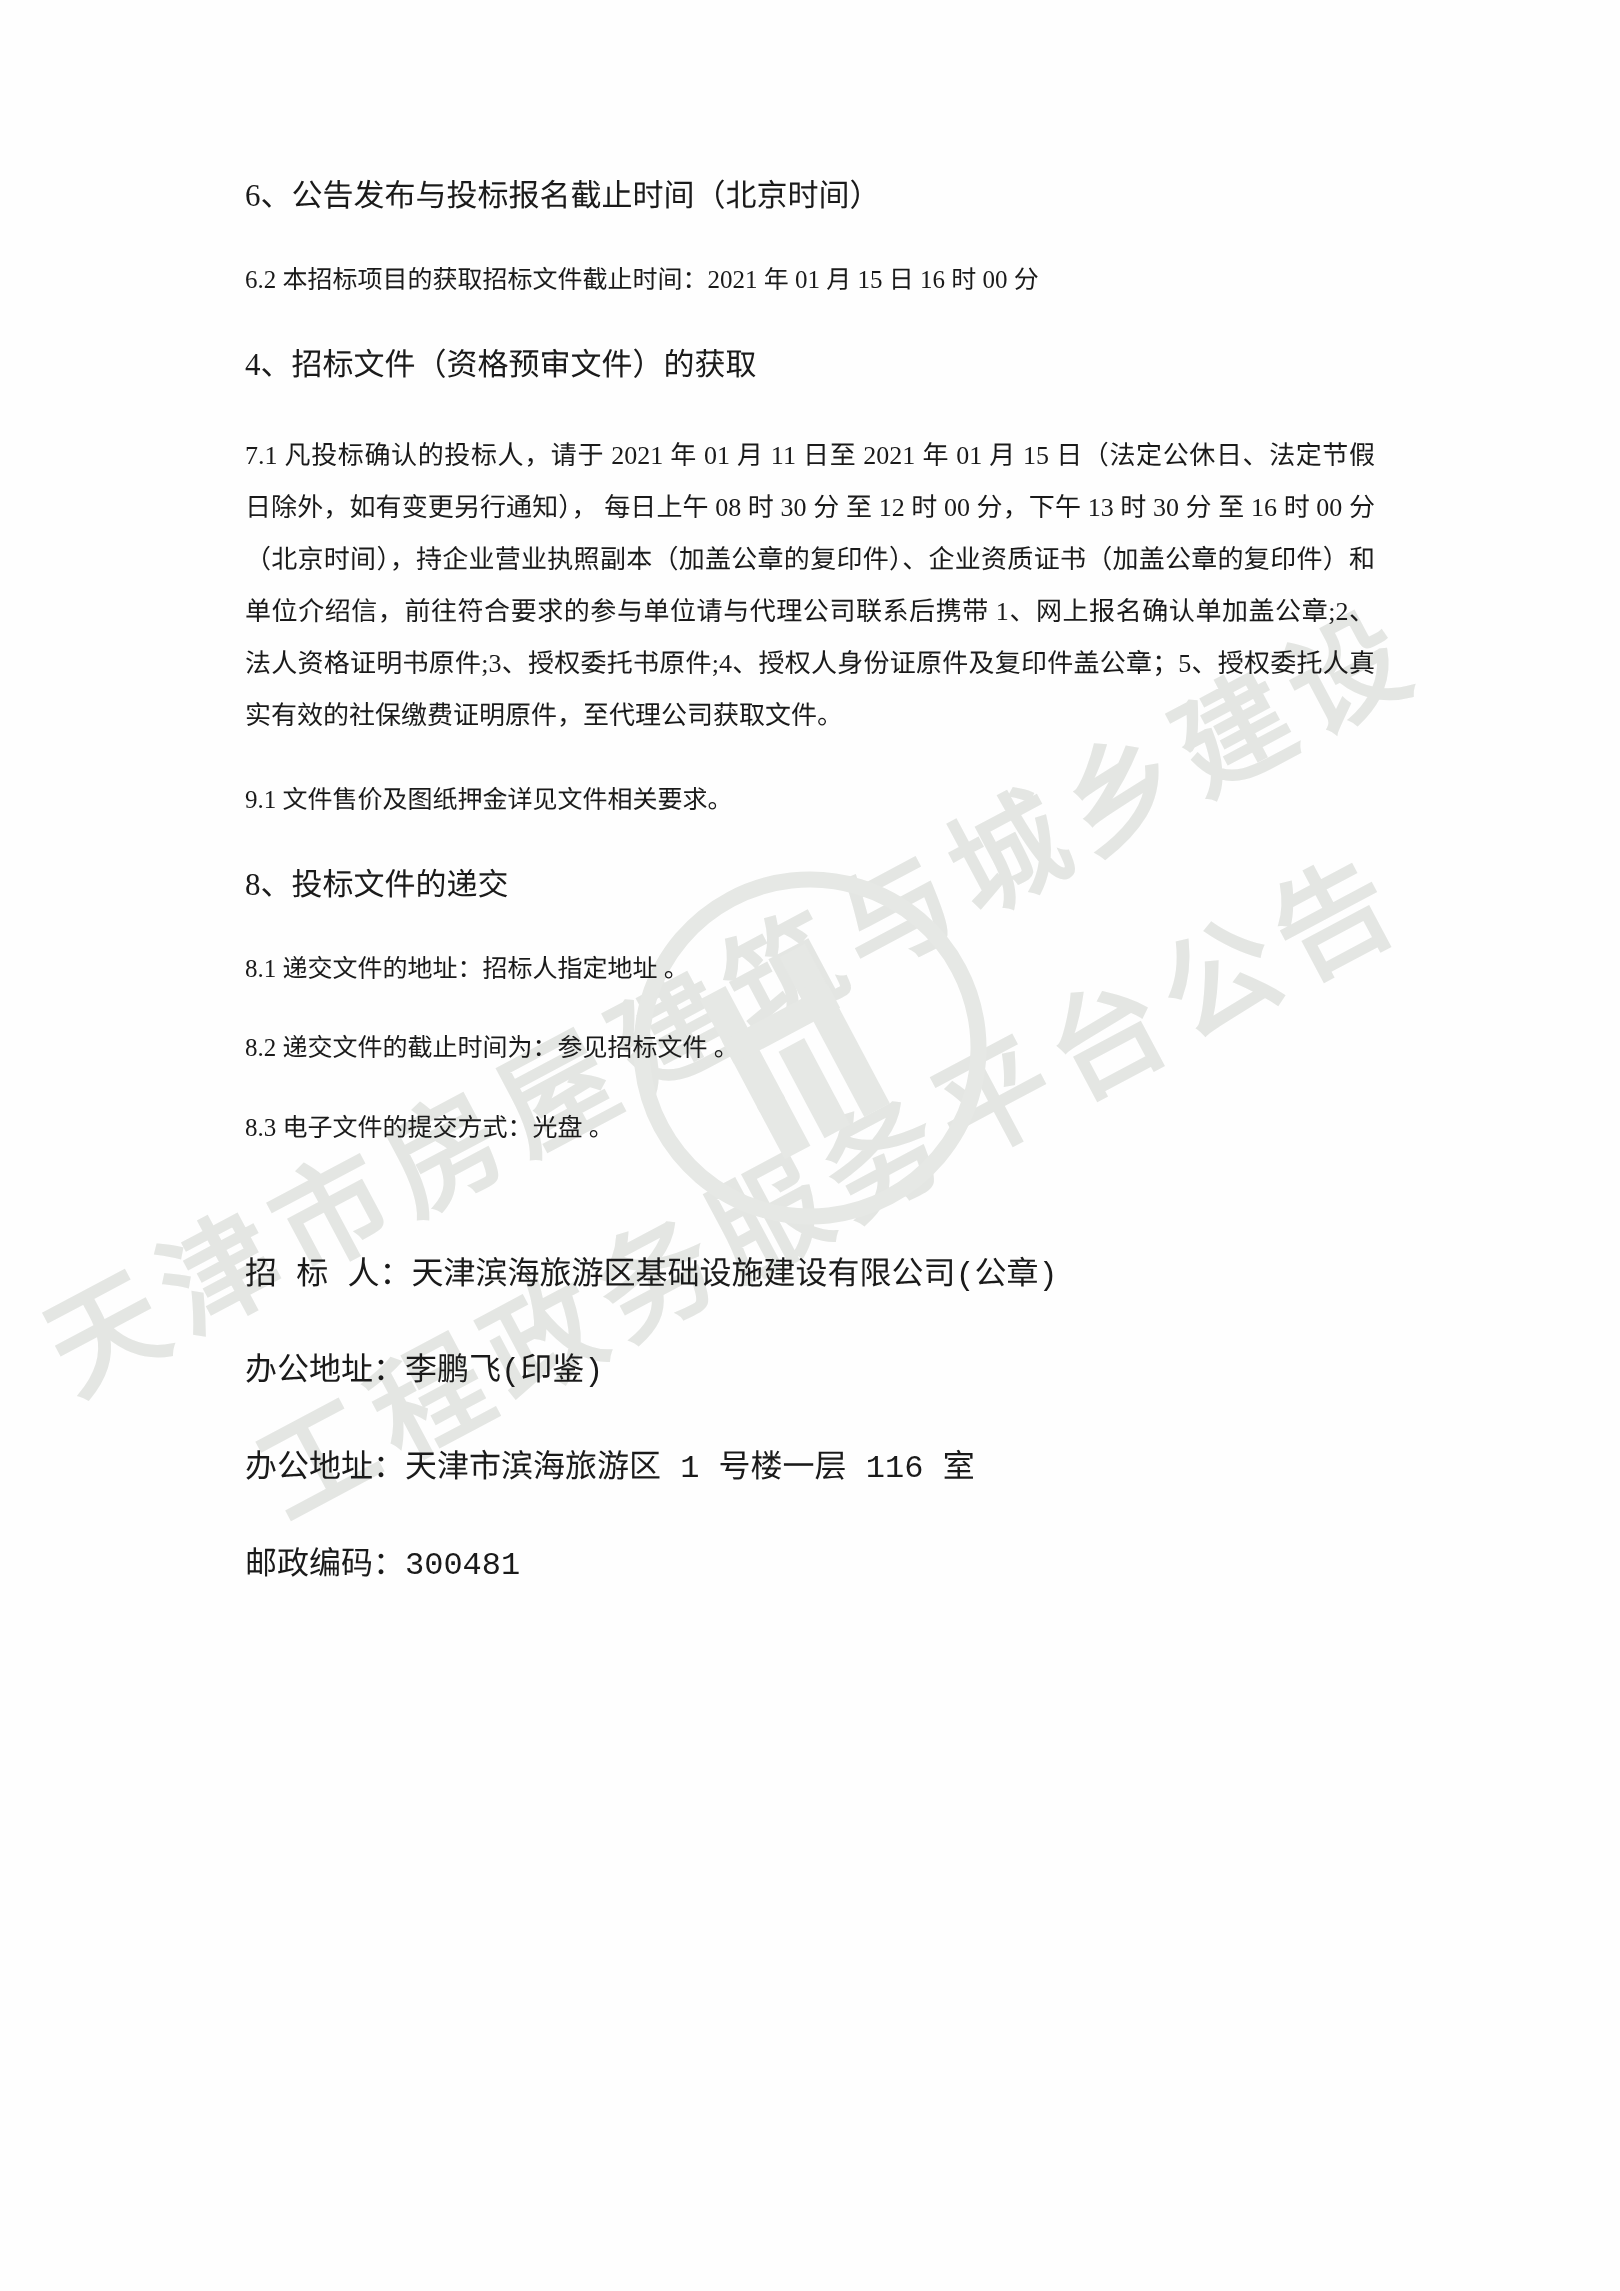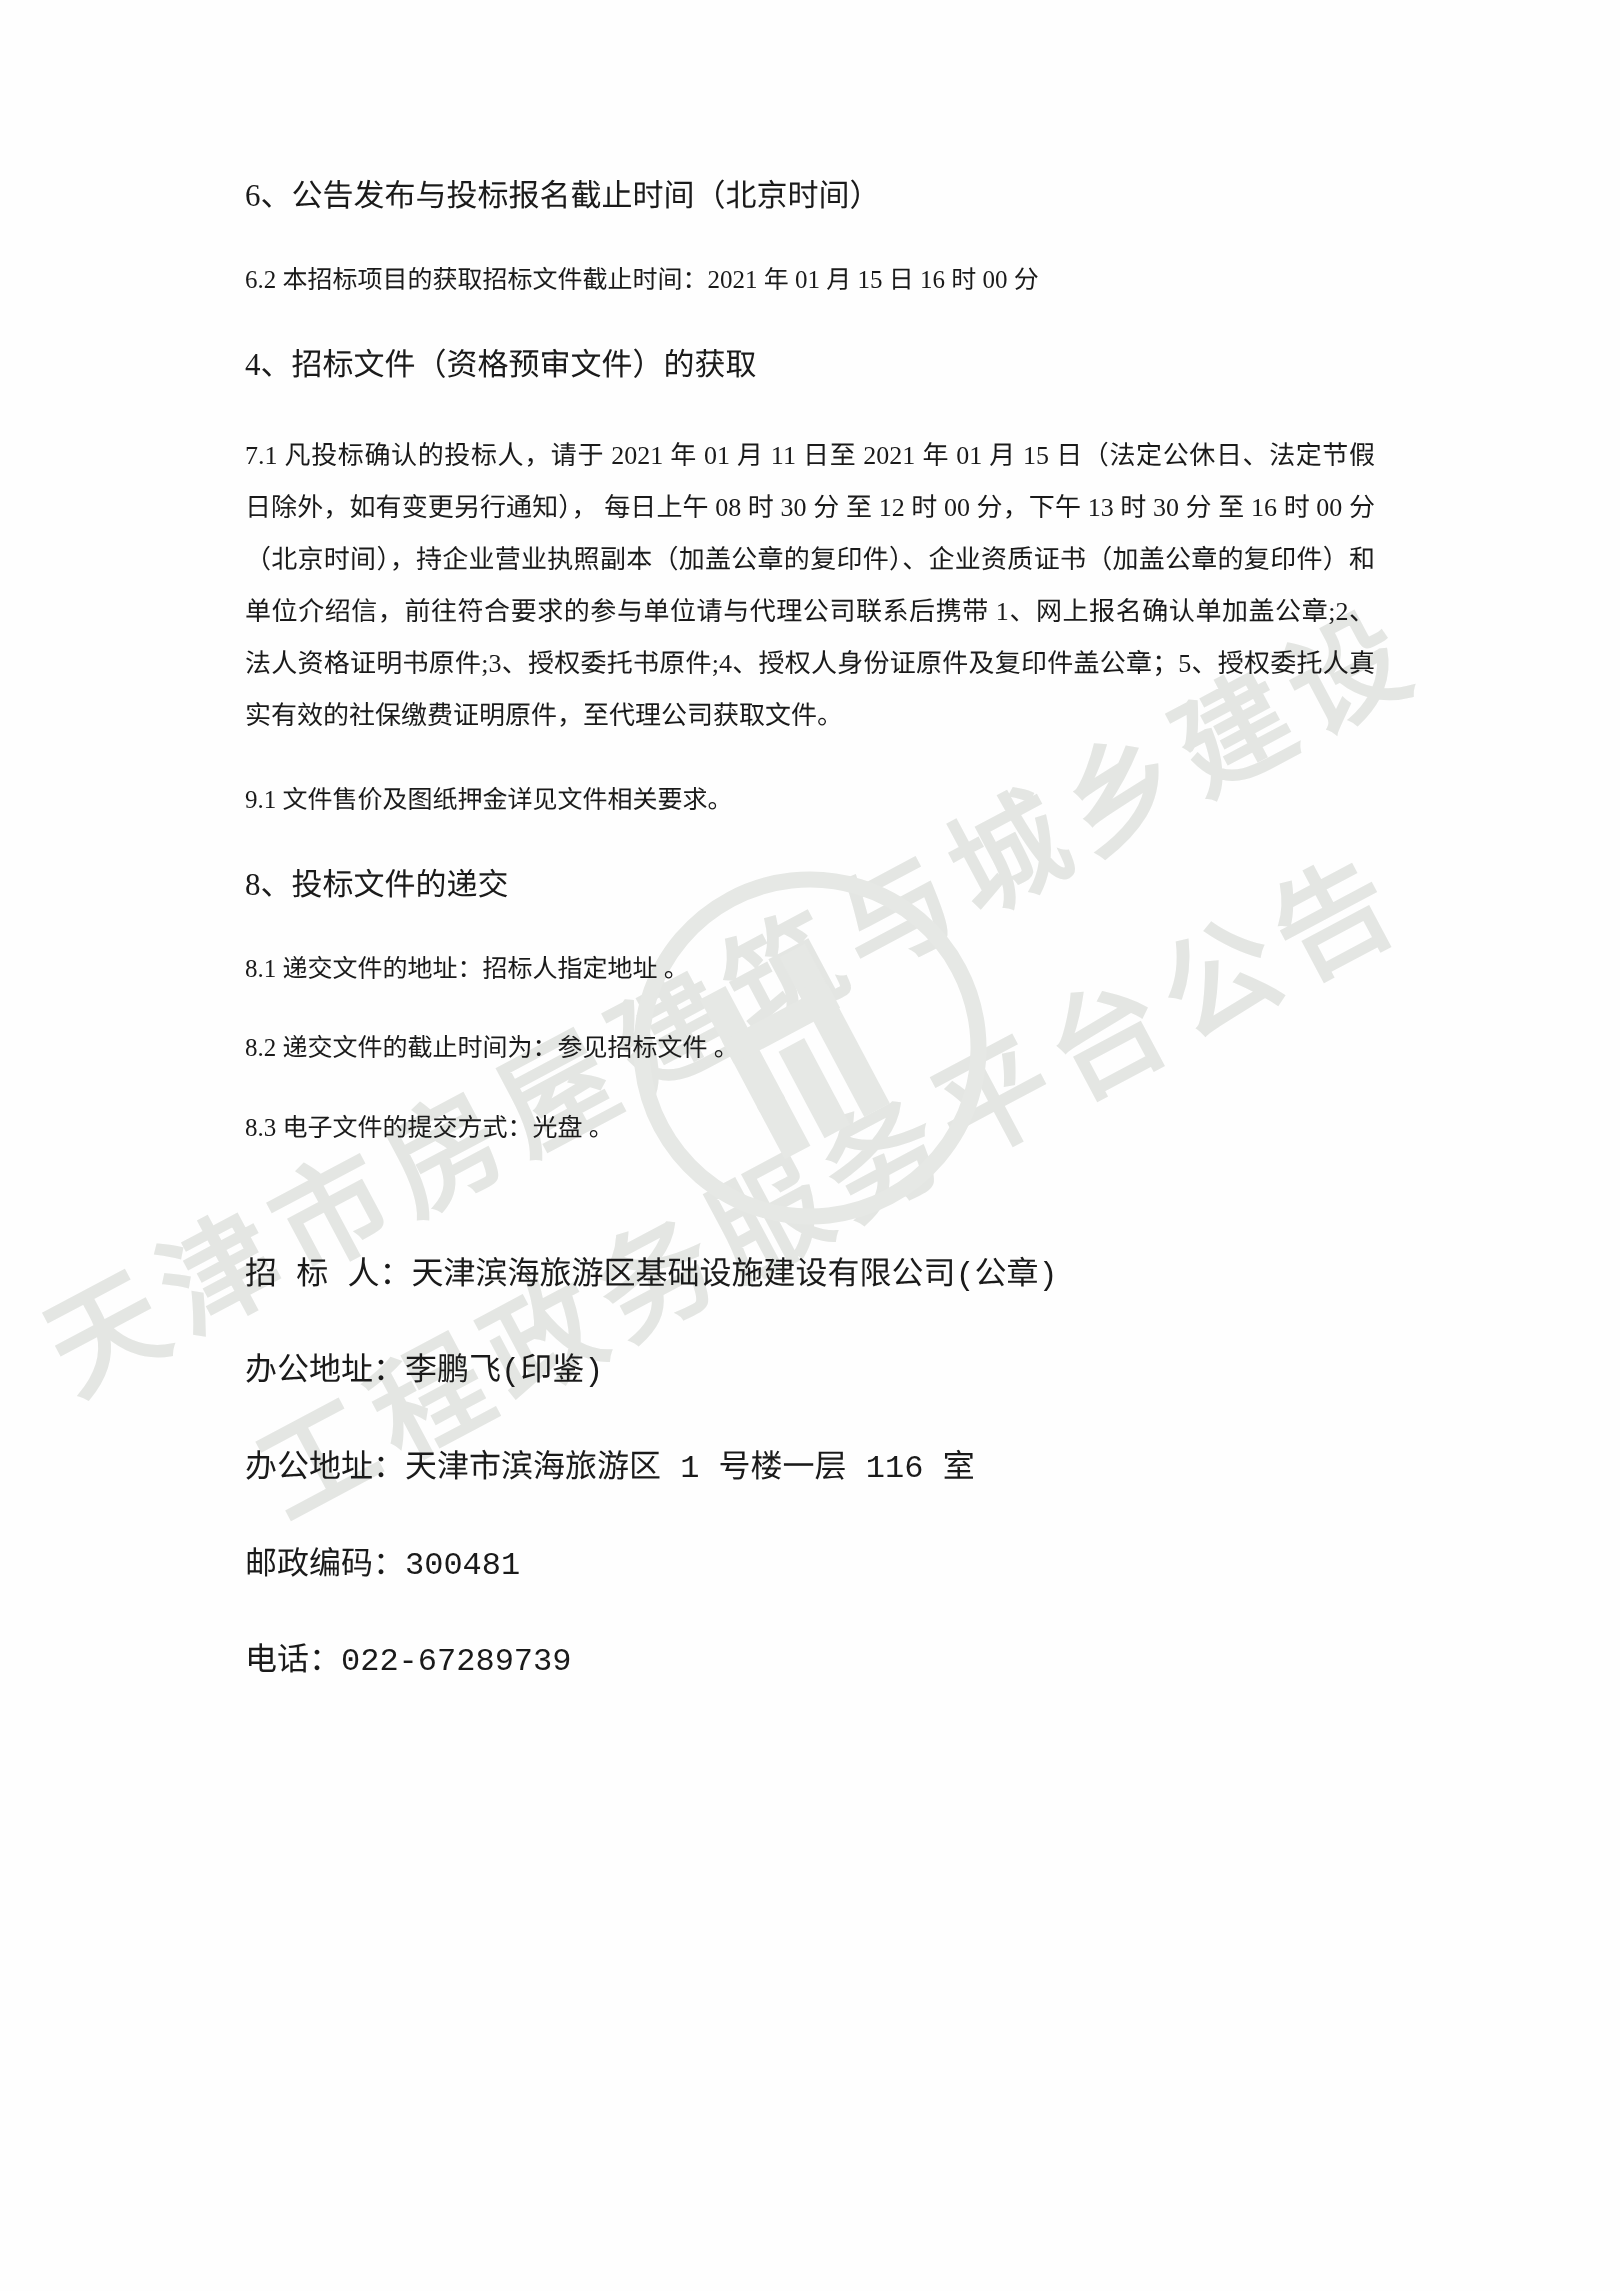--- a/index.html
+++ b/index.html
@@ -186,18 +186,17 @@
     </div>
     <div class="blk">
       <p>8.3 电子文件的提交方式：光盘 。</p>
     </div>
 
     <div class="sign-block">
       <p>招  标  人：天津滨海旅游区基础设施建设有限公司(公章)</p>
       <p>办公地址：李鹏飞(印鉴)</p>
       <p>办公地址：天津市滨海旅游区 1 号楼一层 116 室</p>
       <p>邮政编码：300481</p>
-      <p>电话：022-67289739</p>
     </div>
 
   </div>
 </div>
 
 
 </body></html>

